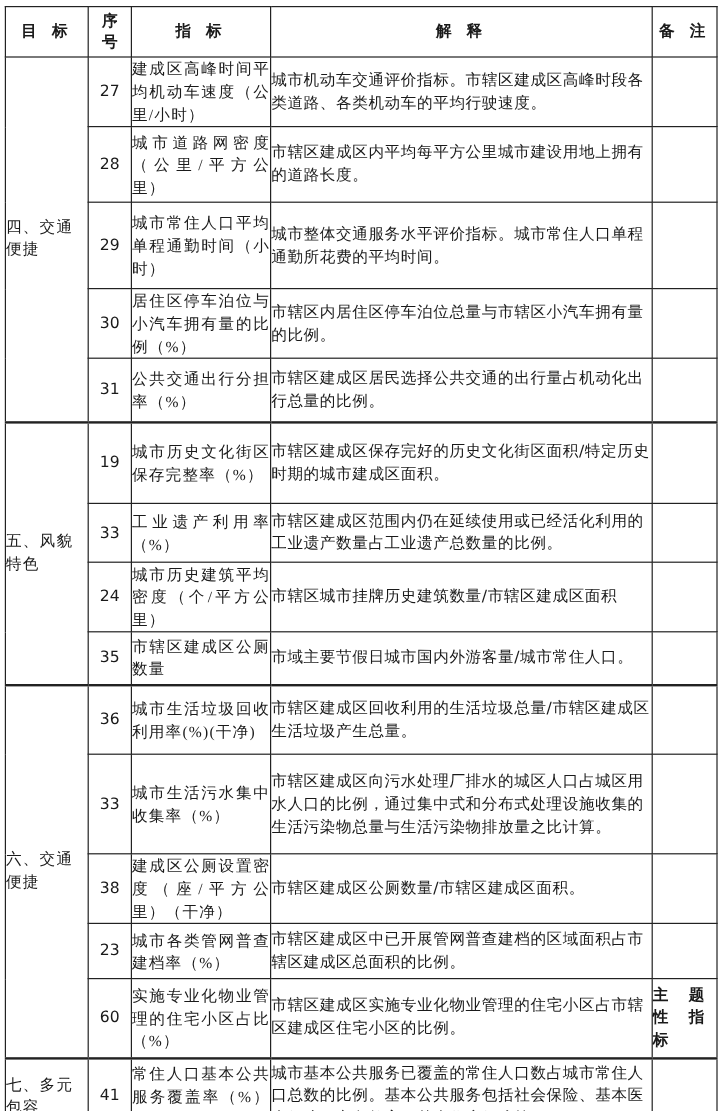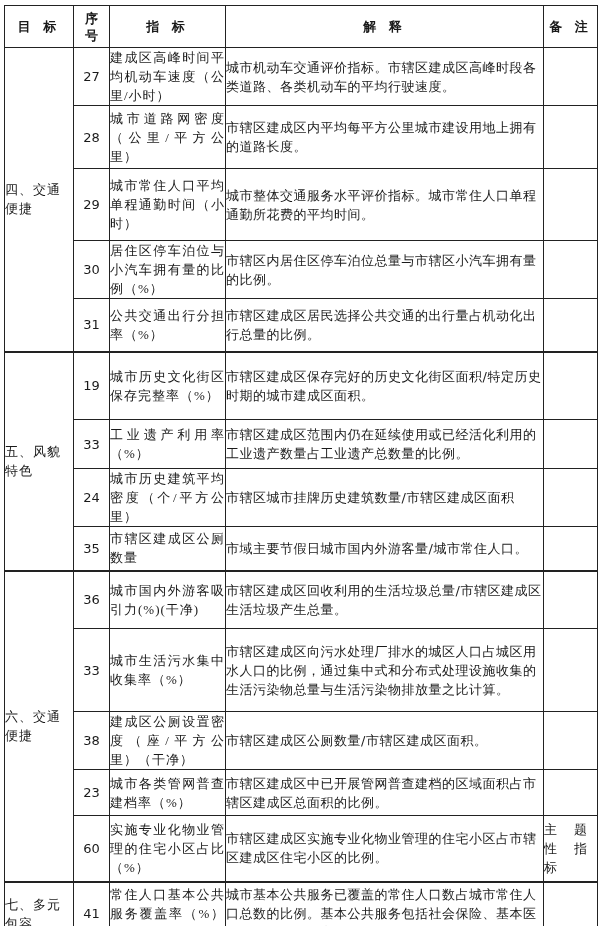--- a/index.html
+++ b/index.html
@@ -8,21 +8,21 @@
   table.doc { position:absolute; left:4px; top:5px; width:593px;
               border-collapse:collapse; table-layout:fixed; }
   table.doc td, table.doc th { border:1px solid #222; padding:0; vertical-align:middle;
               font-size:13px; line-height:19px; }
   table.doc { border:1.5px solid #222; }
   th { font-weight:bold; font-size:14px; letter-spacing:4px; text-align:center; }
   td.goal { text-align:left; padding:0 4px; vertical-align:middle; letter-spacing:1px; }
   td.num { text-align:center; font-size:12px; }
   td.ind { padding:0 5px; text-align:justify; letter-spacing:1px;font-family:Liberation Serif, serif; }
   td.exp { padding:0 8px; letter-spacing:0.5px;margin-left:44px; }
-  td.note { text-align:justify; padding:0 4px; letter-spacing:10px; }
+  td.note { text-align:justify; padding:0 4px; letter-spacing:10px;font-weight:bold; }
   tr.group-start td { border-top:2px solid #222; }
 </style>
 </head>
 <body>
 
 <table class="doc">
   <colgroup>
     <col style="width:69px">
       <col style="width:36px">
       <col style="width:116px">
@@ -94,21 +94,21 @@
     <tr style="height:44px">
       <td class="num">35</td>
       <td class="ind">市辖区建成区公厕数量</td>
       <td class="exp">市域主要节假日城市国内外游客量/城市常住人口。</td>
       <td class="note"></td>
     </tr>
 
     <tr class="group-start" style="height:58px">
       <td class="goal" rowspan="5">六、交通便捷</td>
       <td class="num">36</td>
-      <td class="ind">城市国内外游客吸引力(%)(干净)</td>
+      <td class="ind">城市生活垃圾回收利用率(%)(干净)</td>
       <td class="exp">市辖区建成区回收利用的生活垃圾总量/市辖区建成区生活垃圾产生总量。</td>
       <td class="note"></td>
     </tr>
     <tr style="height:83px">
       <td class="num">33</td>
       <td class="ind">城市生活污水集中收集率（%）</td>
       <td class="exp">市辖区建成区向污水处理厂排水的城区人口占城区用水人口的比例，通过集中式和分布式处理设施收集的生活污染物总量与生活污染物排放量之比计算。</td>
       <td class="note"></td>
     </tr>
     <tr style="height:57px">

